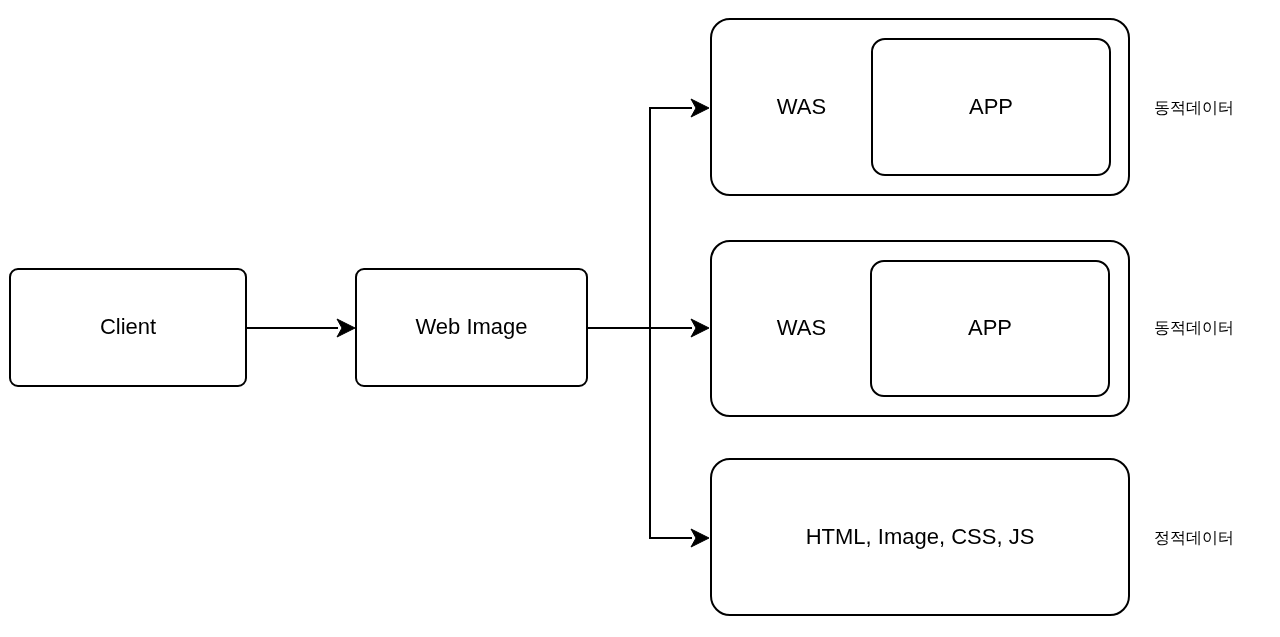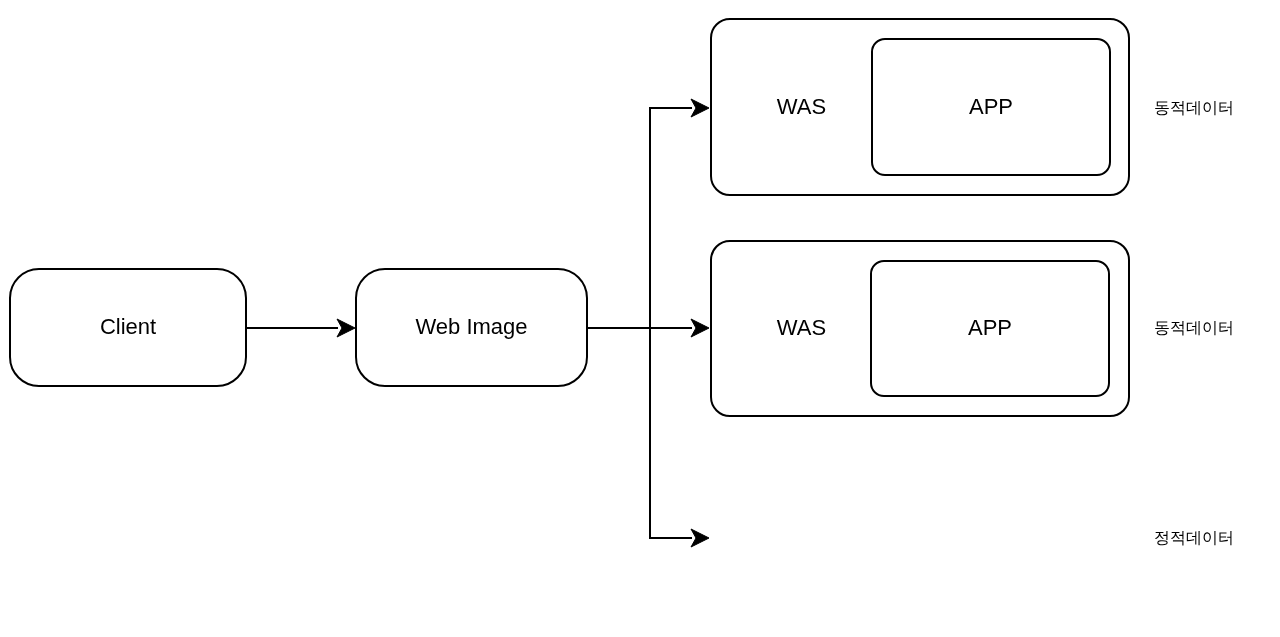--- a/index.html
+++ b/index.html
@@ -21,21 +21,21 @@
     box-sizing: border-box;
     background: #ffffff;
     border: 2px solid #000000;
     display: flex;
     align-items: center;
     justify-content: center;
     font-size: 22px;
     line-height: 1.2;
     white-space: nowrap;
   }
-  .r18 { border-radius: 30px; text-align: center; }
+  .r18 { border-radius: 9px; text-align: center; }
   .r20 { border-radius: 20px; }
   .r14 { border-radius: 14px; }
   .was-outer {
     justify-content: flex-start;
   }
   .was-label-zone {
     position: absolute;
     left: 0;
     top: 0;
     width: 131px;
@@ -102,18 +102,21 @@
     </div>
   </div>
 
   <div class="box r20 was-outer" style="left:710px; top:240px; width:420px; height:177px;">
     <span class="was-label-zone">WAS</span>
     <div class="box r14 app-box" style="left:158px; top:18px; width:240px; height:137px;">
       <span>APP</span>
     </div>
   </div>
 
+  <div class="box r20" style="left:710px; top:458px; width:420px; height:158px;">
+    <span>HTML, Image, CSS, JS</span>
+  </div>
 
   <div class="annotation" style="left:1154px; top:94px;">동적데이터</div>
   <div class="annotation" style="left:1154px; top:314px;">동적데이터</div>
   <div class="annotation" style="left:1154px; top:524px;">정적데이터</div>
 
 </div>
 
 </body></html>

